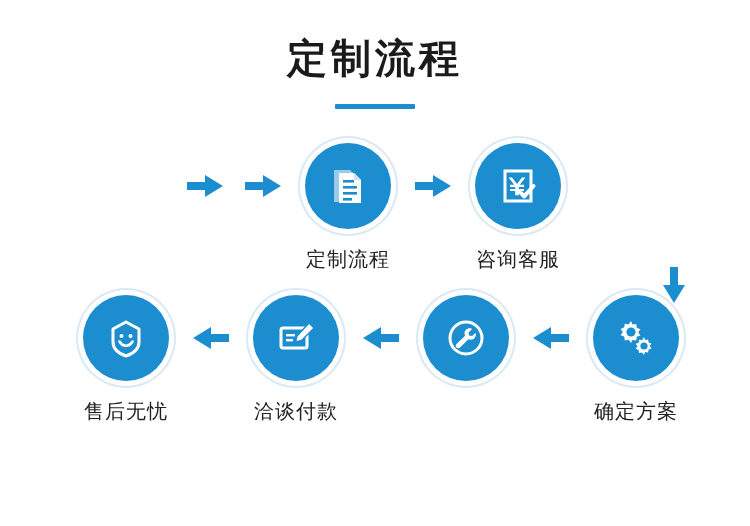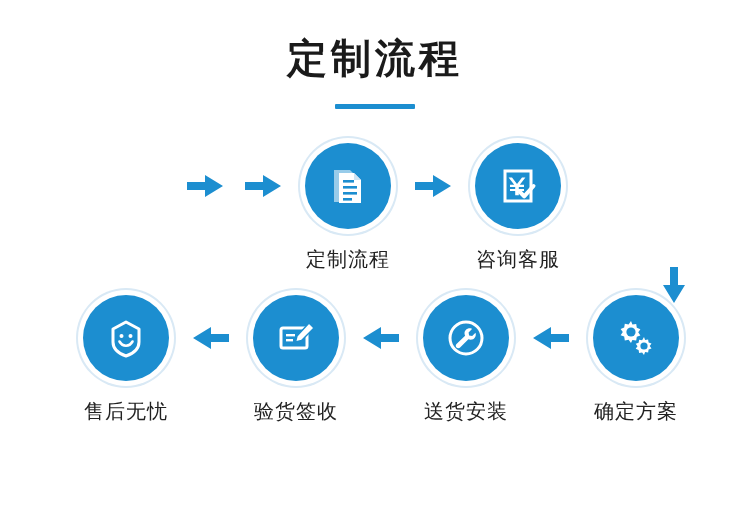--- a/index.html
+++ b/index.html
@@ -215,21 +215,21 @@
               <rect x="10" y="15" width="26" height="20" rx="2" fill="none" stroke="#ffffff" stroke-width="3"></rect>
               <g fill="#ffffff">
                 <rect x="15" y="21" width="9" height="2.4"></rect>
                 <rect x="15" y="26" width="7" height="2.4"></rect>
               </g>
               <path d="M38 10l5 5-12.5 12.5-6 1.5 1.5-6L38 10z" fill="#ffffff" stroke="#1c8ed0" stroke-width="1.4" stroke-linejoin="round"></path>
               <path d="M26.5 29l-1.5 1.5" stroke="#1c8ed0" stroke-width="1.2"></path>
             </svg>
           </span>
         </div>
-        <div class="node-label">验货签收</div>
+        <div class="node-label">洽谈付款</div>
       </div>
 
       <div class="arrow-h">
         <span>
           <svg width="36" height="22" viewBox="0 0 36 22">
             <path d="M36 7 H18 V0 L0 11 18 22 v-7 h18 z" fill="#1c8ed0"></path>
           </svg>
         </span>
       </div>
 
@@ -237,21 +237,20 @@
         <div class="circle">
           <span>
             <svg width="50" height="50" viewBox="0 0 50 50">
               <circle cx="25" cy="25" r="16" fill="none" stroke="#ffffff" stroke-width="3"></circle>
               <g fill="#ffffff">
                 <path d="M30.5 15.5c-3.4-1.2-7 1.2-7 4.8 0 .9.2 1.7.6 2.4L15.5 31c-1 1-1 2.6 0 3.6s2.6 1 3.6 0l8.3-8.3c.7.3 1.5.5 2.3.5 3.6 0 6-3.6 4.8-7l-3.3 3.3-3.1-.5-.5-3.1 3.4-3.4z"></path>
               </g>
             </svg>
           </span>
         </div>
-        <div class="node-label">送货安装</div>
       </div>
 
       <div class="arrow-h">
         <span>
           <svg width="36" height="22" viewBox="0 0 36 22">
             <path d="M36 7 H18 V0 L0 11 18 22 v-7 h18 z" fill="#1c8ed0"></path>
           </svg>
         </span>
       </div>
 

